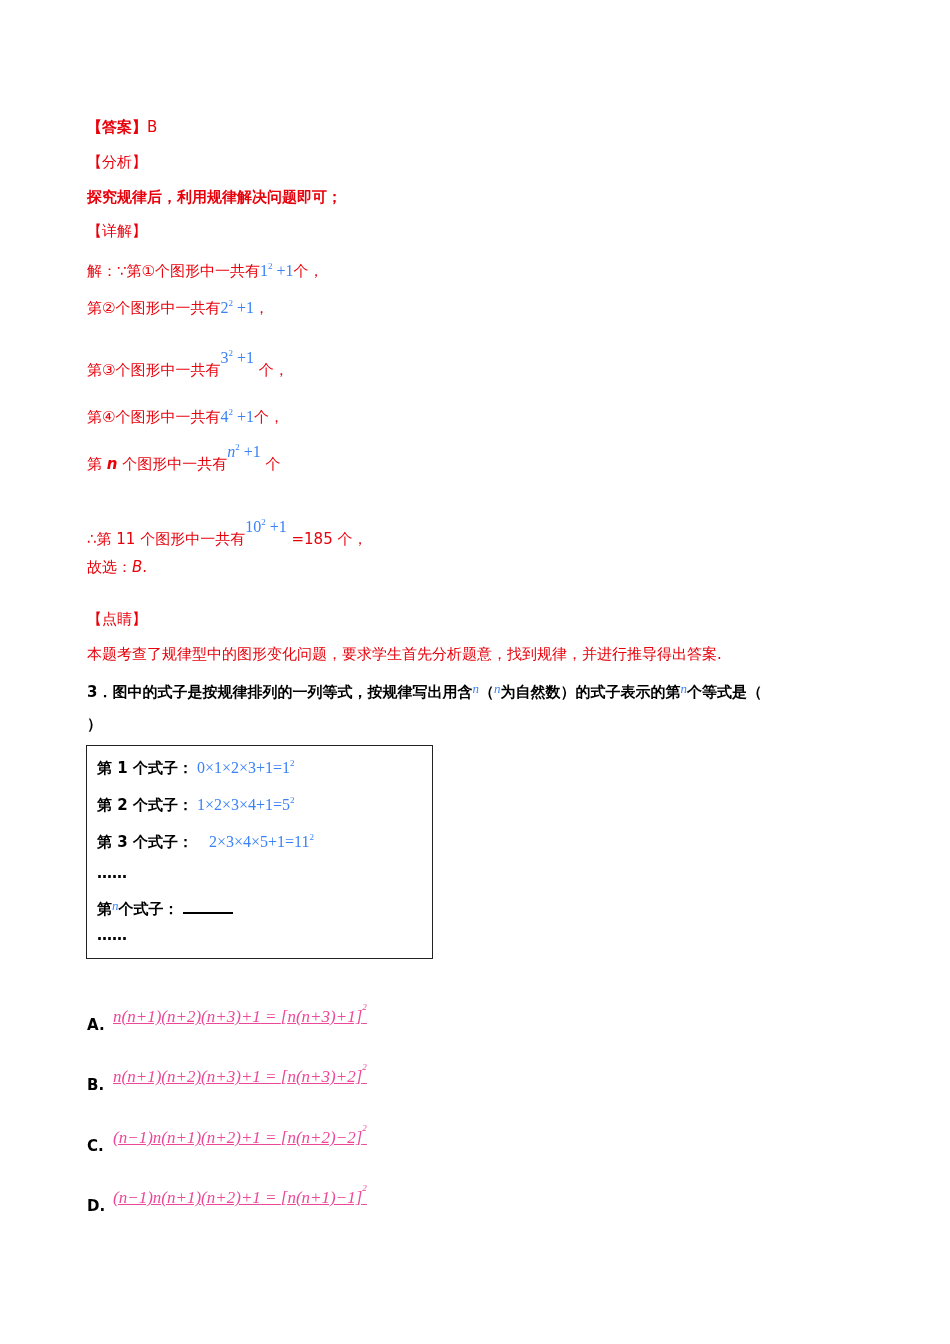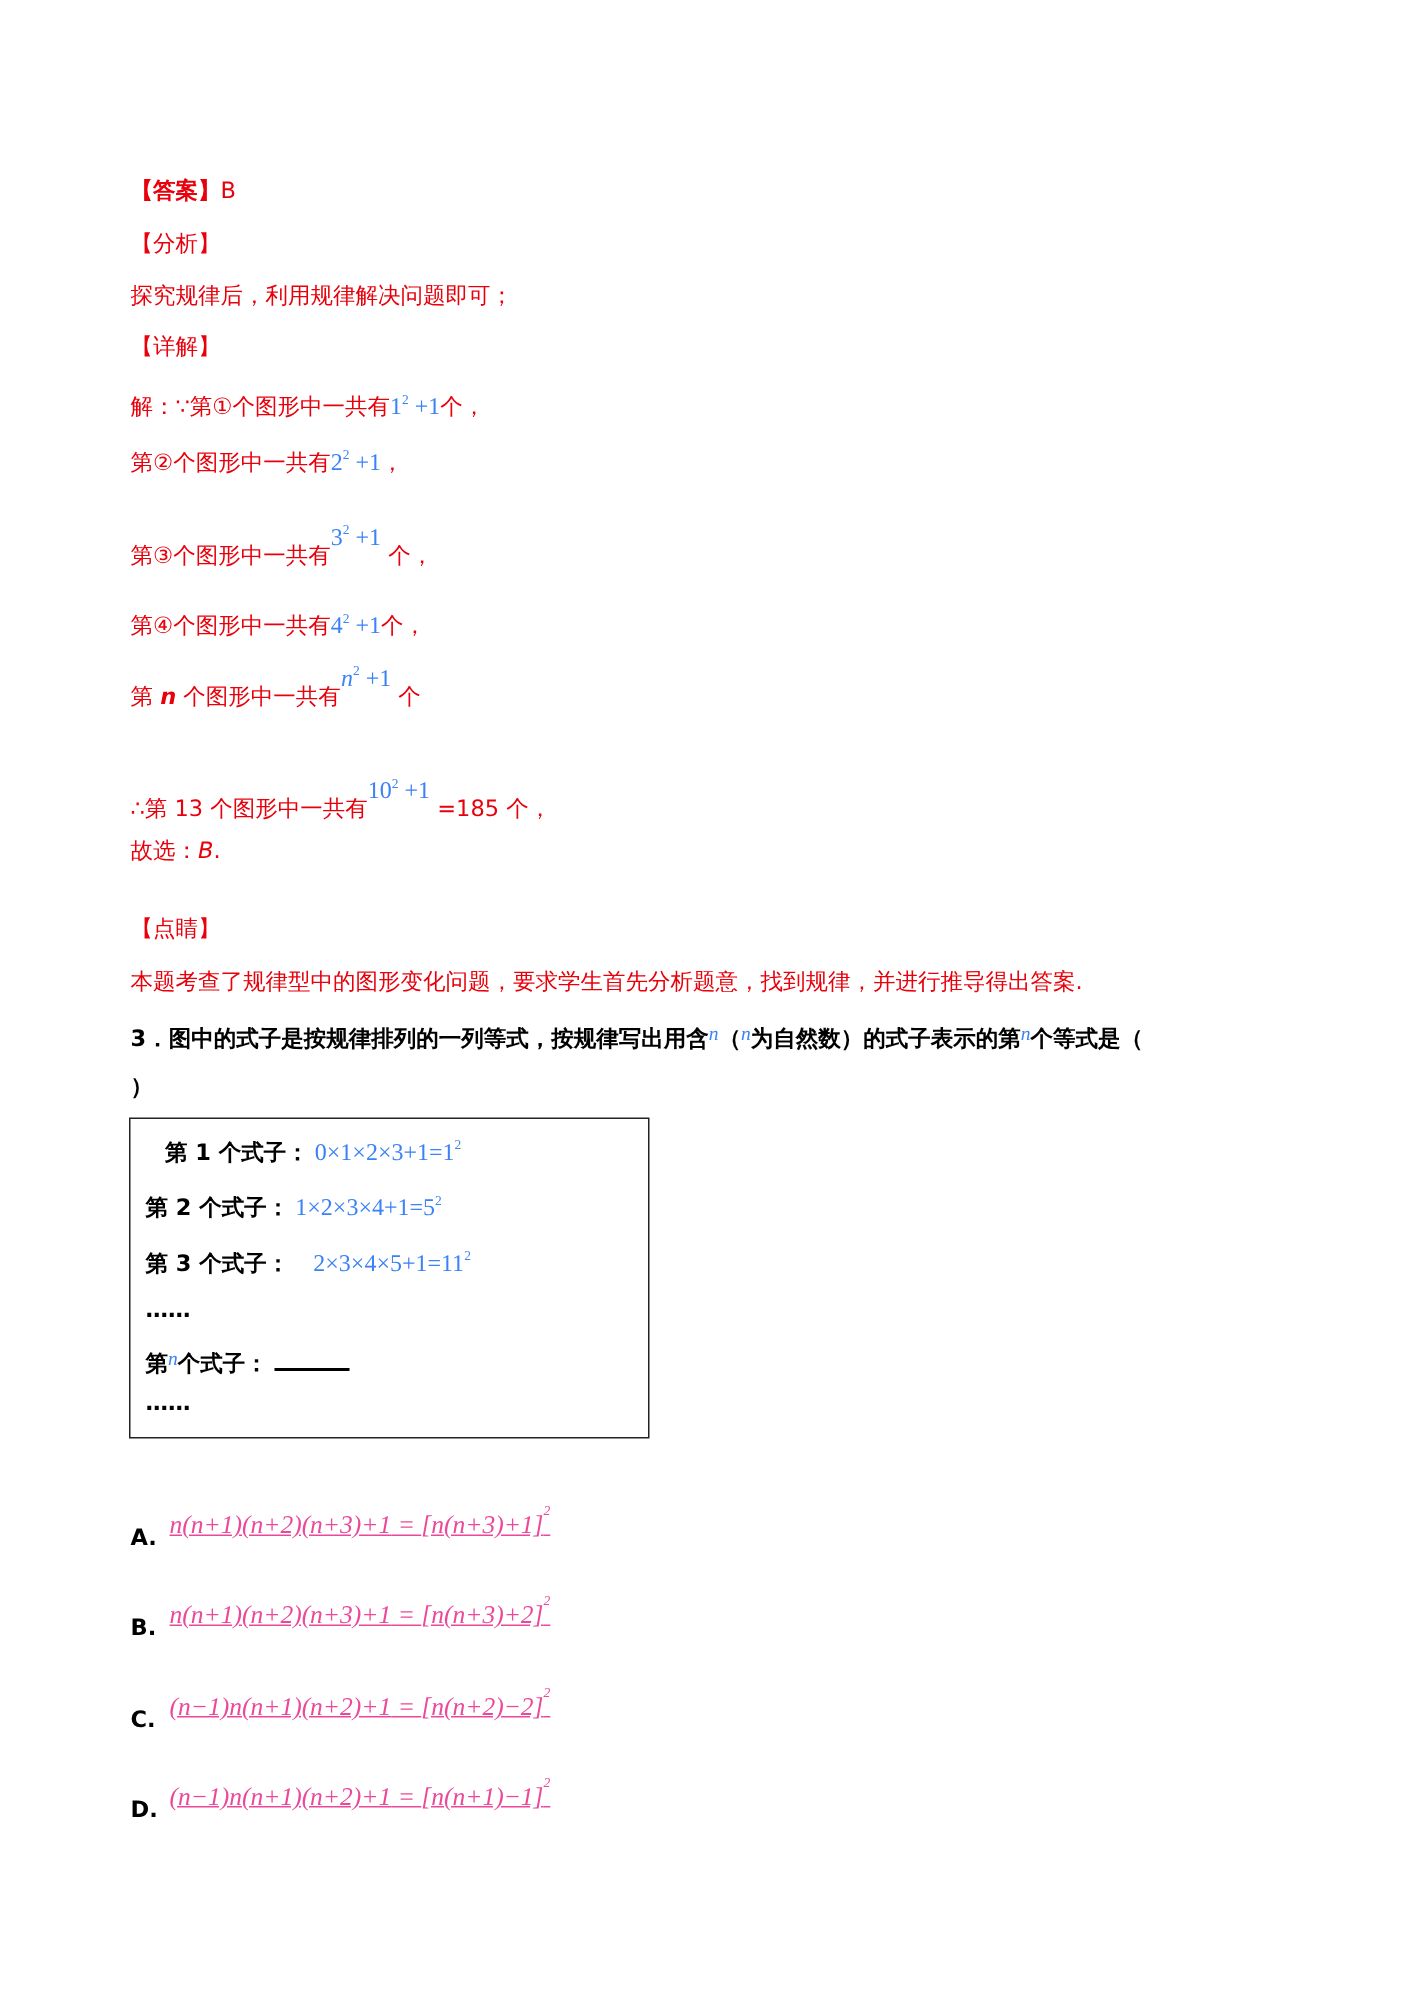--- a/index.html
+++ b/index.html
@@ -27,21 +27,21 @@
     .opt-math sup { font-size: 9px; vertical-align: 12px; }
   </style>
 </head>
 <body>
 
 <div class="line red" style="top:117px;">
   <span class="bold">【答案】</span><span>B</span>
 </div>
 
 <div class="line red" style="top:152px;">【分析】</div>
-<div class="line red" style="top:187px;">探究规律后，利用规律解决问题即可；</div>
+<div class="line red" style="top:187px;font-weight:bold;">探究规律后，利用规律解决问题即可；</div>
 
 <div class="line red" style="top:221px;">【详解】</div>
 
 <div class="line red" style="top:256px;">
   <span>解：∵第①个图形中一共有</span><span class="math"><span>1</span><sup class="s">2</sup><span> +1</span></span><span>个，</span>
 </div>
 
 <div class="line red" style="top:293px;">
   <span>第②个图形中一共有</span><span class="math"><span>2</span><sup class="s">2</sup><span> +1</span></span><span>，</span>
 </div>
@@ -52,37 +52,37 @@
 
 <div class="line red" style="top:402px;">
   <span>第④个图形中一共有</span><span class="math"><span>4</span><sup class="s">2</sup><span> +1</span></span><span>个，</span>
 </div>
 
 <div class="line red" style="top:449px;">
   <span>第 </span><span class="ital bold">n</span><span> 个图形中一共有</span><span class="math math-raised"><span class="ital">n</span><sup class="s">2</sup><span> +1</span></span>&nbsp;<span>个</span>
 </div>
 
 <div class="line red" style="top:524px;">
-  <span>∴第 13 个图形中一共有</span><span class="math math-raised"><span>10</span><sup class="s">2</sup><span> +1</span></span>&nbsp;<span>=185 个，</span>
+  <span>∴第 11 个图形中一共有</span><span class="math math-raised"><span>10</span><sup class="s">2</sup><span> +1</span></span>&nbsp;<span>=185 个，</span>
 </div>
 
 <div class="line red" style="top:557px;">
   <span>故选：</span><span class="ital">B</span><span>.</span>
 </div>
 
 <div class="line red" style="top:609px;">【点睛】</div>
 <div class="line red" style="top:644px;">本题考查了规律型中的图形变化问题，要求学生首先分析题意，找到规律，并进行推导得出答案.</div>
 
 <div class="line bold" style="top:679px;">
   <span>3．</span><span>图中的式子是按规律排列的一列等式，按规律写出用含</span><span class="math ital" style="font-weight:normal;font-size:13px;vertical-align:4px;">n</span><span>（</span><span class="math ital" style="font-weight:normal;font-size:13px;vertical-align:4px;">n</span><span>为自然数）的式子表示的第</span><span class="math ital" style="font-weight:normal;font-size:13px;vertical-align:4px;">n</span><span>个等式是（</span>
 </div>
 <div class="line bold" style="top:714px;">）</div>
 
 <div class="qbox">
-  <div class="qline" style="top:12px;margin-left:13px;">
+  <div class="qline" style="top:12px;">
     <span>第 1 个式子：</span><span class="math" style="font-weight:normal;margin-left:4px;"><span>0×1×2×3+1=1</span><sup class="s">2</sup></span>
   </div>
   <div class="qline" style="top:49px;">
     <span>第 2 个式子：</span><span class="math" style="font-weight:normal;margin-left:4px;"><span>1×2×3×4+1=5</span><sup class="s">2</sup></span>
   </div>
   <div class="qline" style="top:86px;">
     <span>第 3 个式子：</span><span class="math" style="font-weight:normal;margin-left:16px;"><span>2×3×4×5+1=11</span><sup class="s">2</sup></span>
   </div>
   <div class="qline" style="top:118px;">……</div>
   <div class="qline" style="top:152px;">

